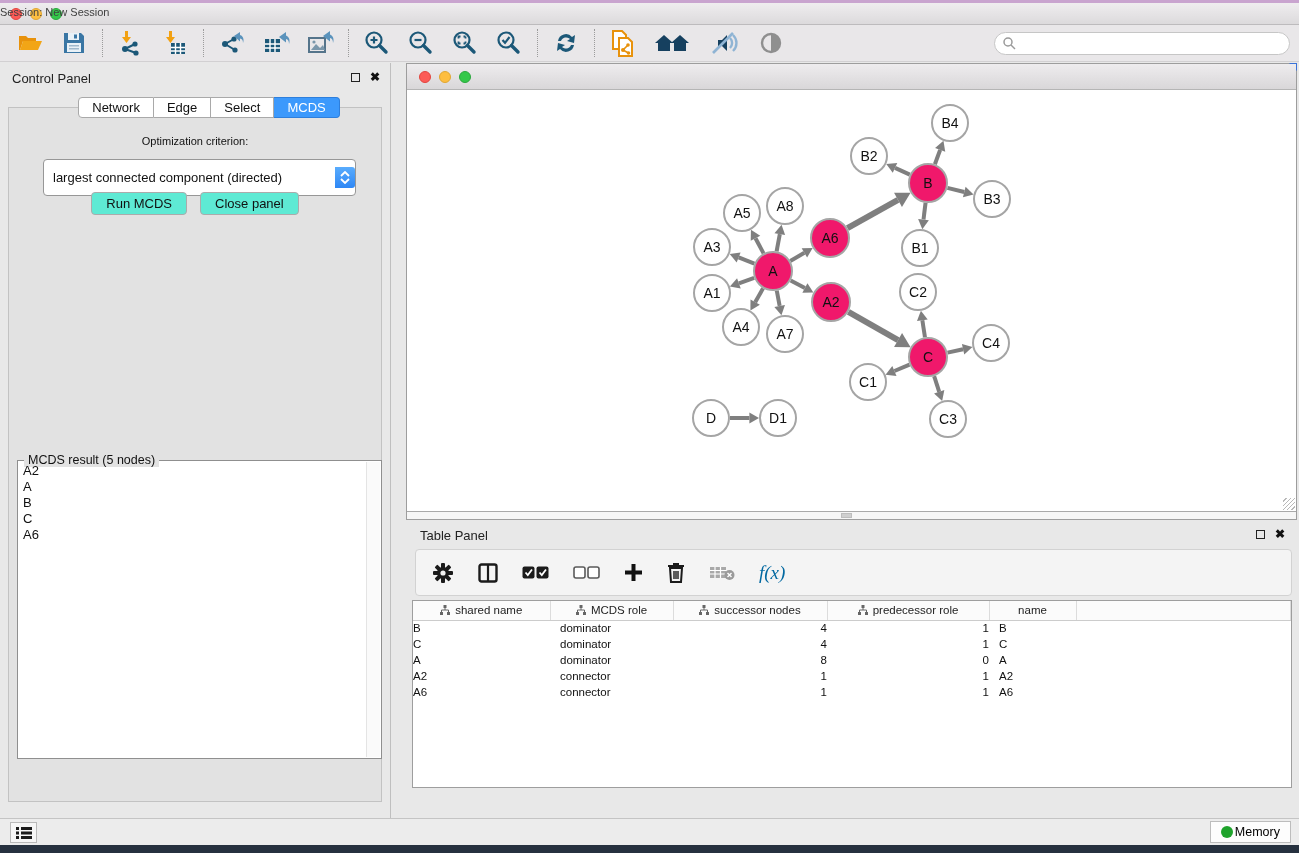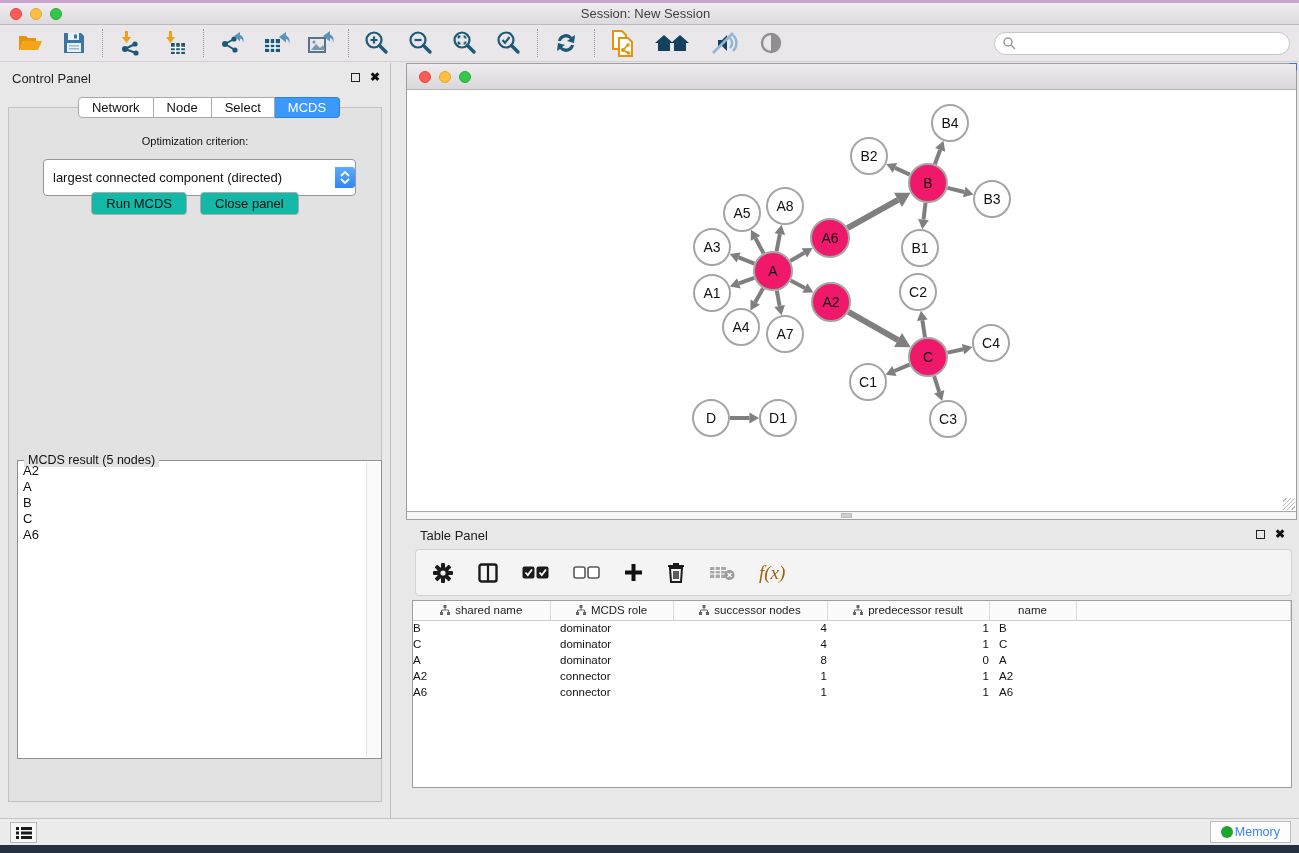--- a/index.html
+++ b/index.html
@@ -6,21 +6,21 @@
   html,body { width:1299px; height:853px; overflow:hidden;
     font-family:"Liberation Sans", sans-serif; font-size:13px; color:#222;
     background:#E8E8E8; }
   .desktop-top { position:absolute; left:0; top:0; width:1299px; height:3px; background:#C9A4CF; }
   .desktop-bottom { position:absolute; left:0; top:845px; width:1299px; height:8px; background:#26313F; }
   .app { position:absolute; left:0; top:3px; width:1299px; height:842px; background:#E8E8E8; }
 
   
   .titlebar { position:relative; height:22px; background:linear-gradient(#EFEDEF,#DCDADC);
     border-bottom:1px solid #BDBBBD; }
-  .titlebar .title { position:absolute; left:0; right:8px; top:3px; text-align:center; color:#3F3F3F; font-size:13px; }
+  .titlebar .title { position:absolute; left:0; right:8px; top:3px; color:#3F3F3F; font-size:11px; }
   .lights { position:absolute; left:10px; top:5px; display:flex; gap:8px; }
   .light { width:12px; height:12px; border-radius:50%; }
   .light.red { background:#FC5B57; border:1px solid #E2453F; }
   .light.yellow { background:#FDBE41; border:1px solid #E0A733; }
   .light.green { background:#34C84A; border:1px solid #2CA73E; }
 
   
   .toolbar { position:relative; height:37px; background:#E9E7E9; display:flex; align-items:center;
     padding-left:14px; border-bottom:1px solid #D2D0D2; }
   .tb-group { display:flex; align-items:center; gap:16px; padding:0 14px; }
@@ -51,21 +51,21 @@
   .cp-inner { position:absolute; left:8px; right:8px; top:44px; bottom:16px; background:#E2E2E2;
     border:1px solid #C2C2C2; }
   .opt-label { position:absolute; top:27px; left:0; right:0; text-align:center; font-size:11px; color:#111; }
   .dropdown { position:absolute; left:34px; top:51px; width:313px; height:37px; background:#fff;
     border:1px solid #979797; border-radius:4px; display:flex; align-items:center; cursor:pointer; }
   .dropdown .dd-text { flex:1; padding-left:9px; font-size:13px; color:#111; white-space:nowrap; overflow:hidden; }
   .dd-stepper { width:20px; height:21px; background:linear-gradient(#59ACFD,#2E87F5); border-radius:0 3px 3px 0;
     display:flex; flex-direction:column; align-items:center; justify-content:center; gap:1px; }
   .dd-stepper svg { display:block; }
   .btn-row { position:absolute; top:84px; left:0; right:0; display:flex; justify-content:center; gap:13px; }
-  .pbtn { height:23px; padding:0 14px; background:#14b8a6; border:1px solid #ABABAB; border-radius:4px;
+  .pbtn { height:23px; padding:0 14px; background:#5eead4; border:1px solid #ABABAB; border-radius:4px;
     font-size:13px; color:#111; cursor:pointer; font-family:inherit; }
   .result-box { position:absolute; left:8px; top:352px; width:365px; height:299px; background:#fff;
     border:1px solid #8F8F8F; }
   .result-legend { position:absolute; left:6px; top:-8px; background:#E2E2E2; padding:0 4px; font-size:12.5px; color:#111; }
   .result-list { position:absolute; inset:2px 16px 2px 2px; overflow:hidden; }
   .result-list div { font-size:13px; line-height:16px; padding-left:3px; color:#111; }
   .result-scroll { position:absolute; top:1px; right:1px; bottom:1px; width:14px; background:#FAFAFA;
     border-left:1px solid #E4E4E4; }
 
   
@@ -84,40 +84,40 @@
   .blue-corner { position:absolute; right:-1px; top:-1px; width:0; height:0;
     border-top:8px solid #3B72D8; border-left:8px solid transparent; }
   .grip { position:absolute; right:1px; bottom:9px; width:12px; height:12px;
     background:repeating-linear-gradient(135deg,#fff 0 2px,#B9B9B9 2px 3px); }
 
   
   .tpanel { position:absolute; left:15px; right:0; top:457px; bottom:0; background:#E8E8E8; }
   .tp-toolbar { position:absolute; left:9px; right:7px; top:29px; height:47px; background:#F4F4F4;
     border:1px solid #D2D2D2; border-radius:4px; display:flex; align-items:center; gap:24px; padding-left:16px; }
   .tp-icon { display:flex; align-items:center; justify-content:center; cursor:pointer; }
-  .fx { font-family:"Liberation Serif", serif; font-style:italic; font-size:19px; color:#a16207; }
+  .fx { font-family:"Liberation Serif", serif; font-style:italic; font-size:19px; color:#0369a1; }
   .ttable { position:absolute; left:6px; right:7px; top:80px; height:188px; background:#fff;
     border:1px solid #9E9E9E; overflow:hidden; }
   table.grid { border-collapse:collapse; width:100%; table-layout:fixed; }
   table.grid th { height:19px; background:#FBFBFB; border-bottom:1px solid #CCC; border-right:1px solid #DCDCDC;
     font-weight:normal; font-size:11.5px; color:#222; }
   table.grid th .hwrap { display:flex; align-items:center; justify-content:center; gap:5px; }
   table.grid td { height:16px; font-size:11.5px; color:#111; padding:0; white-space:nowrap; }
   td.al { padding-left:12px; text-align:left; }
   td.ar { padding-right:13px; text-align:right; }
   .tp-tabs { position:absolute; left:0; right:0; top:270px; display:flex; justify-content:center; }
   .tp-tabs .seg button { height:22px; }
 
   
   .statusbar { position:absolute; left:0; bottom:0; width:1299px; height:27px; background:#ECECEC;
     border-top:1px solid #C4C4C4; }
   .list-btn { position:absolute; left:10px; top:3px; width:27px; height:21px; background:#F6F6F6;
     border:1px solid #B9B9B9; display:flex; align-items:center; justify-content:center; cursor:pointer; }
   .mem-btn { position:absolute; right:8px; top:2px; height:22px; background:#FDFDFD; border:1px solid #BDBDBD;
-    display:flex; align-items:center; gap:2px; padding:0 10px; font-size:12.5px; color:#3b82f6; cursor:pointer; }
+    display:flex; align-items:center; gap:2px; padding:0 10px; font-size:12.5px; color:#000000; cursor:pointer; }
   .mem-dot { width:12px; height:12px; border-radius:50%; background:#1FA32C; }
 </style>
 </head>
 <body>
 
 <div class="desktop-top"></div>
 <div class="desktop-bottom"></div>
 
 <div class="app">
 
@@ -290,21 +290,21 @@
       <div class="panel-head">
         <span class="ph-title">Control Panel</span>
         <span class="ph-icons">
           <span class="float-glyph"></span>
           <span class="close-glyph">✖</span>
         </span>
       </div>
       <div class="cp-tabs">
           <div class="seg" id="cp-tabs">
             <button>Network</button>
-            <button>Node</button>
+            <button>Edge</button>
             <button>Select</button>
             <button class="sel">MCDS</button>
           </div>
         </div>
       <div class="cp-inner">
         <div class="opt-label">Optimization criterion:</div>
         <div class="dropdown">
           <span class="dd-text">largest connected component (directed)</span>
           <span class="dd-stepper">
             <svg width="10" height="6" viewBox="0 0 10 6">
@@ -595,21 +595,21 @@
                   <th>
                     <span class="hwrap">
                       <svg width="10" height="10" viewBox="0 0 10 10">
                         <g fill="#666">
                           <rect x="3.5" y="0" width="3" height="3"></rect>
                           <rect x="0" y="7" width="3" height="3"></rect>
                           <rect x="7" y="7" width="3" height="3"></rect>
                         </g>
                         <path d="M5 3 v2 M1.5 7 V5 h7 v2" stroke="#666" stroke-width="1" fill="none"></path>
                       </svg>
-                      <span>predecessor result</span>
+                      <span>predecessor role</span>
                     </span>
                   </th>
                   <th>
                     <span class="hwrap">
                       <span>name</span>
                     </span>
                   </th>
                   <th></th>
                 </tr>
               </thead>

